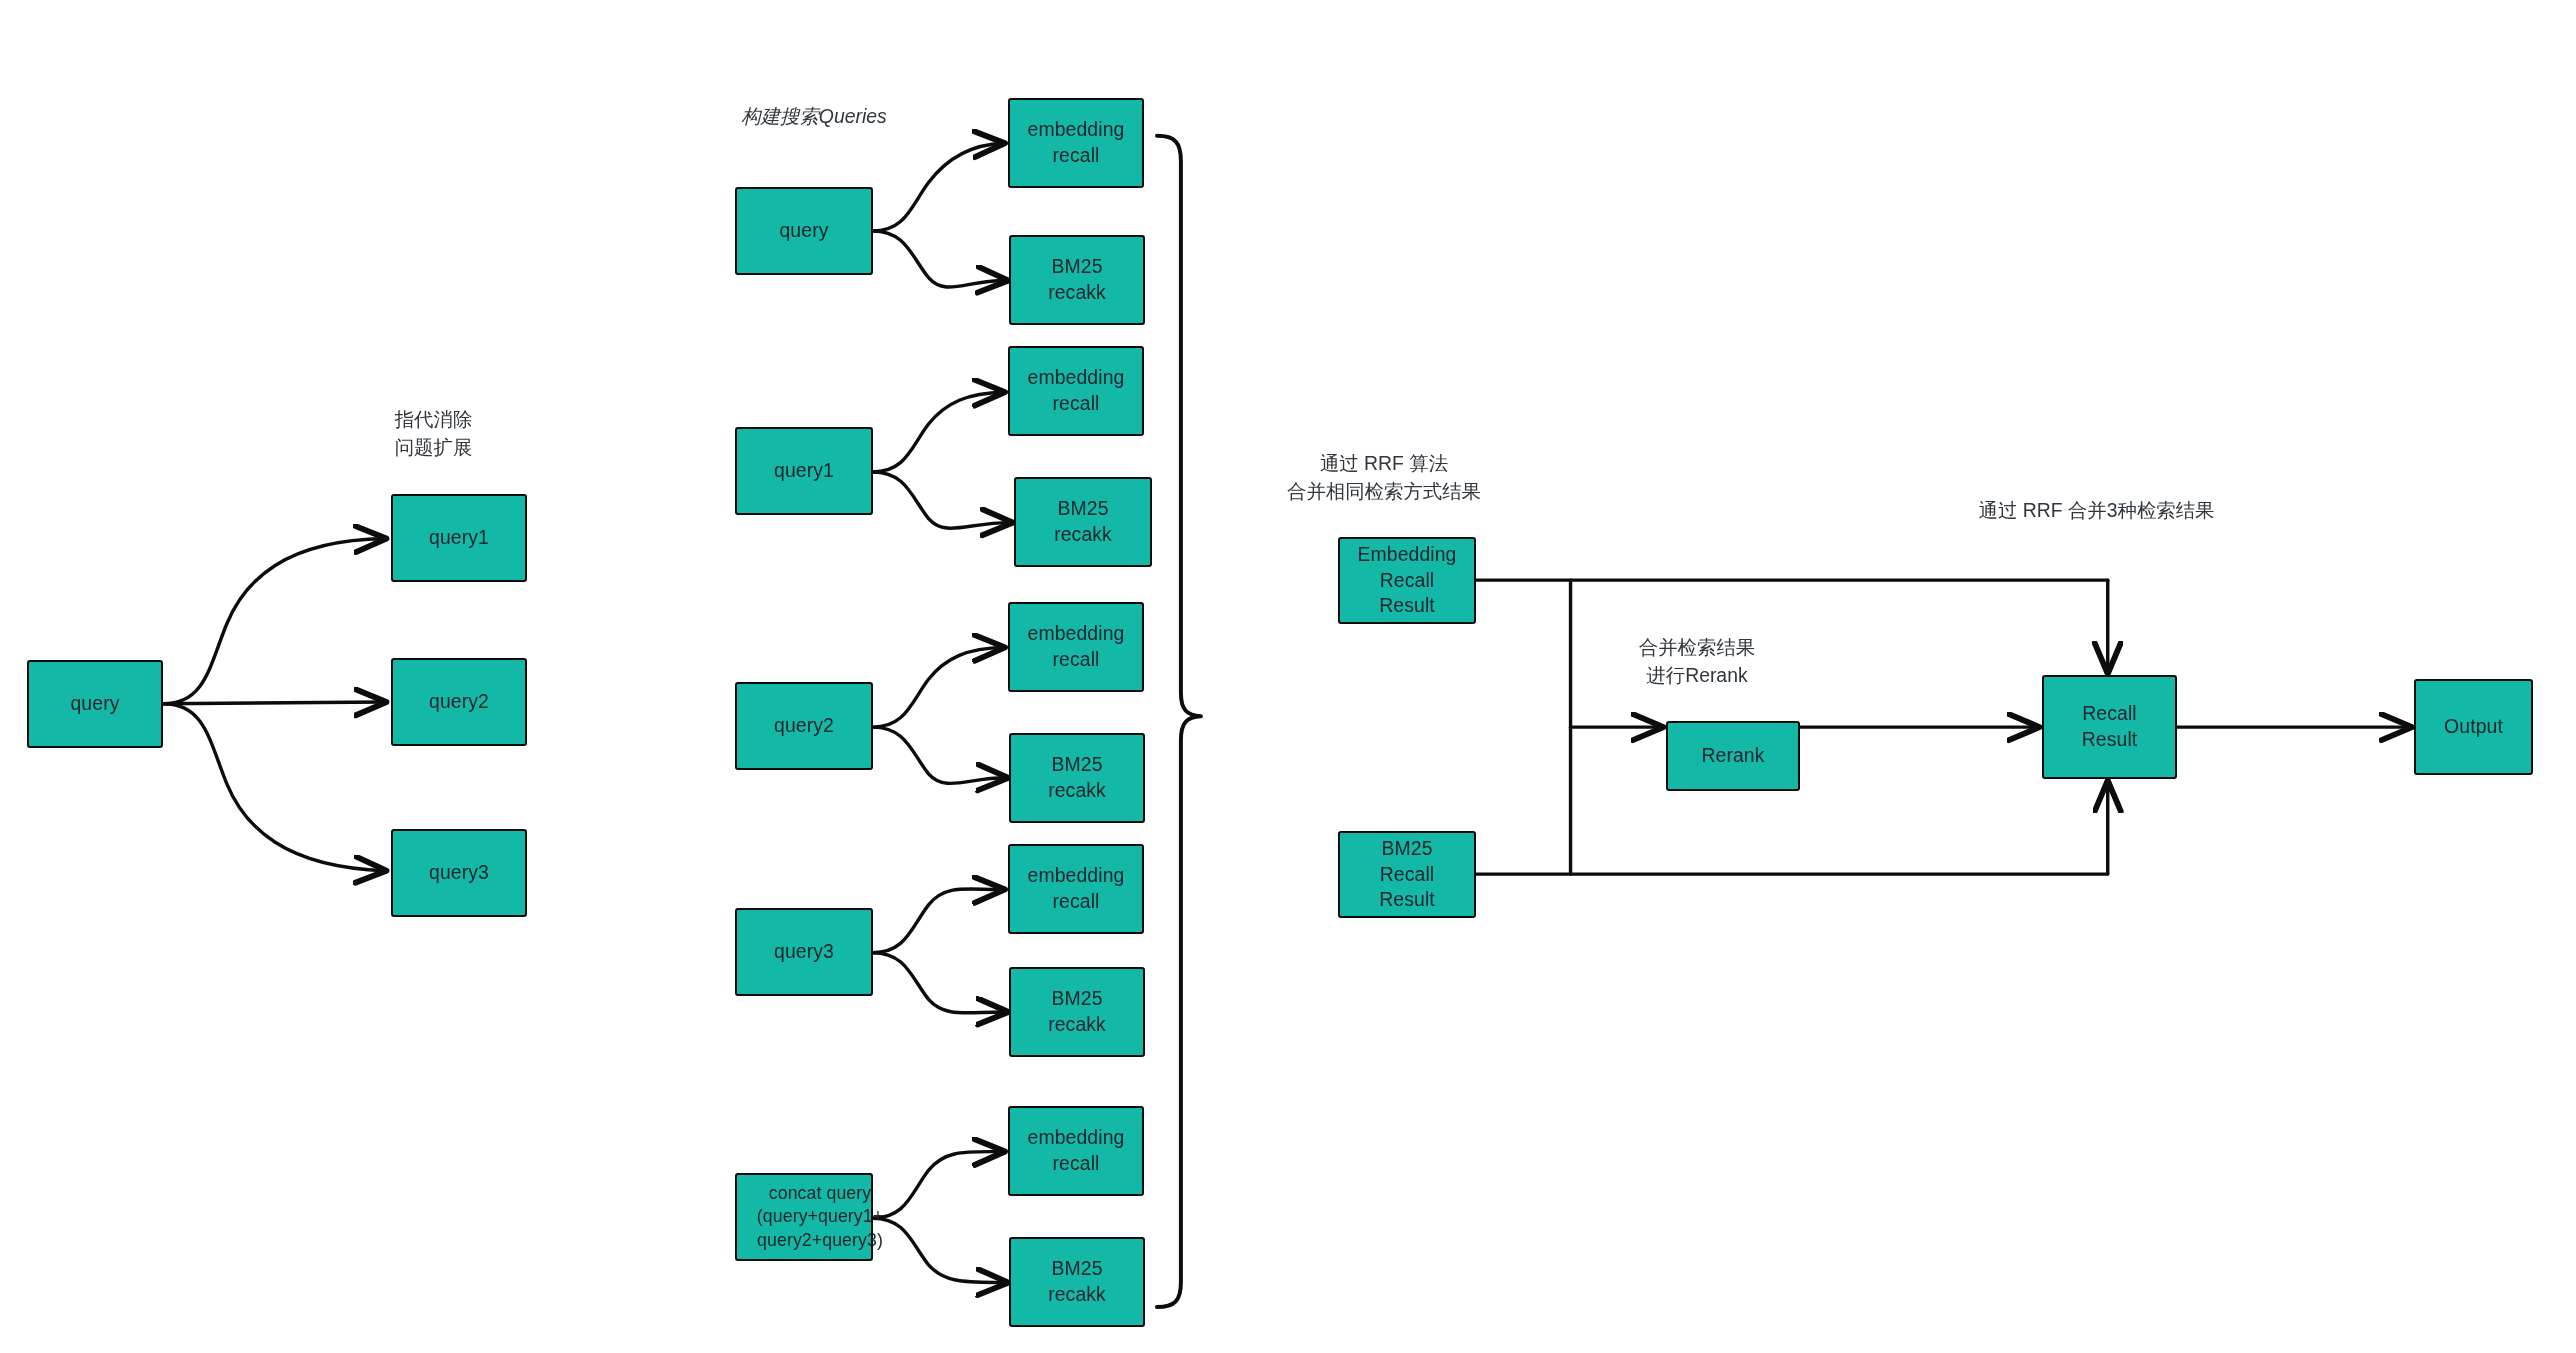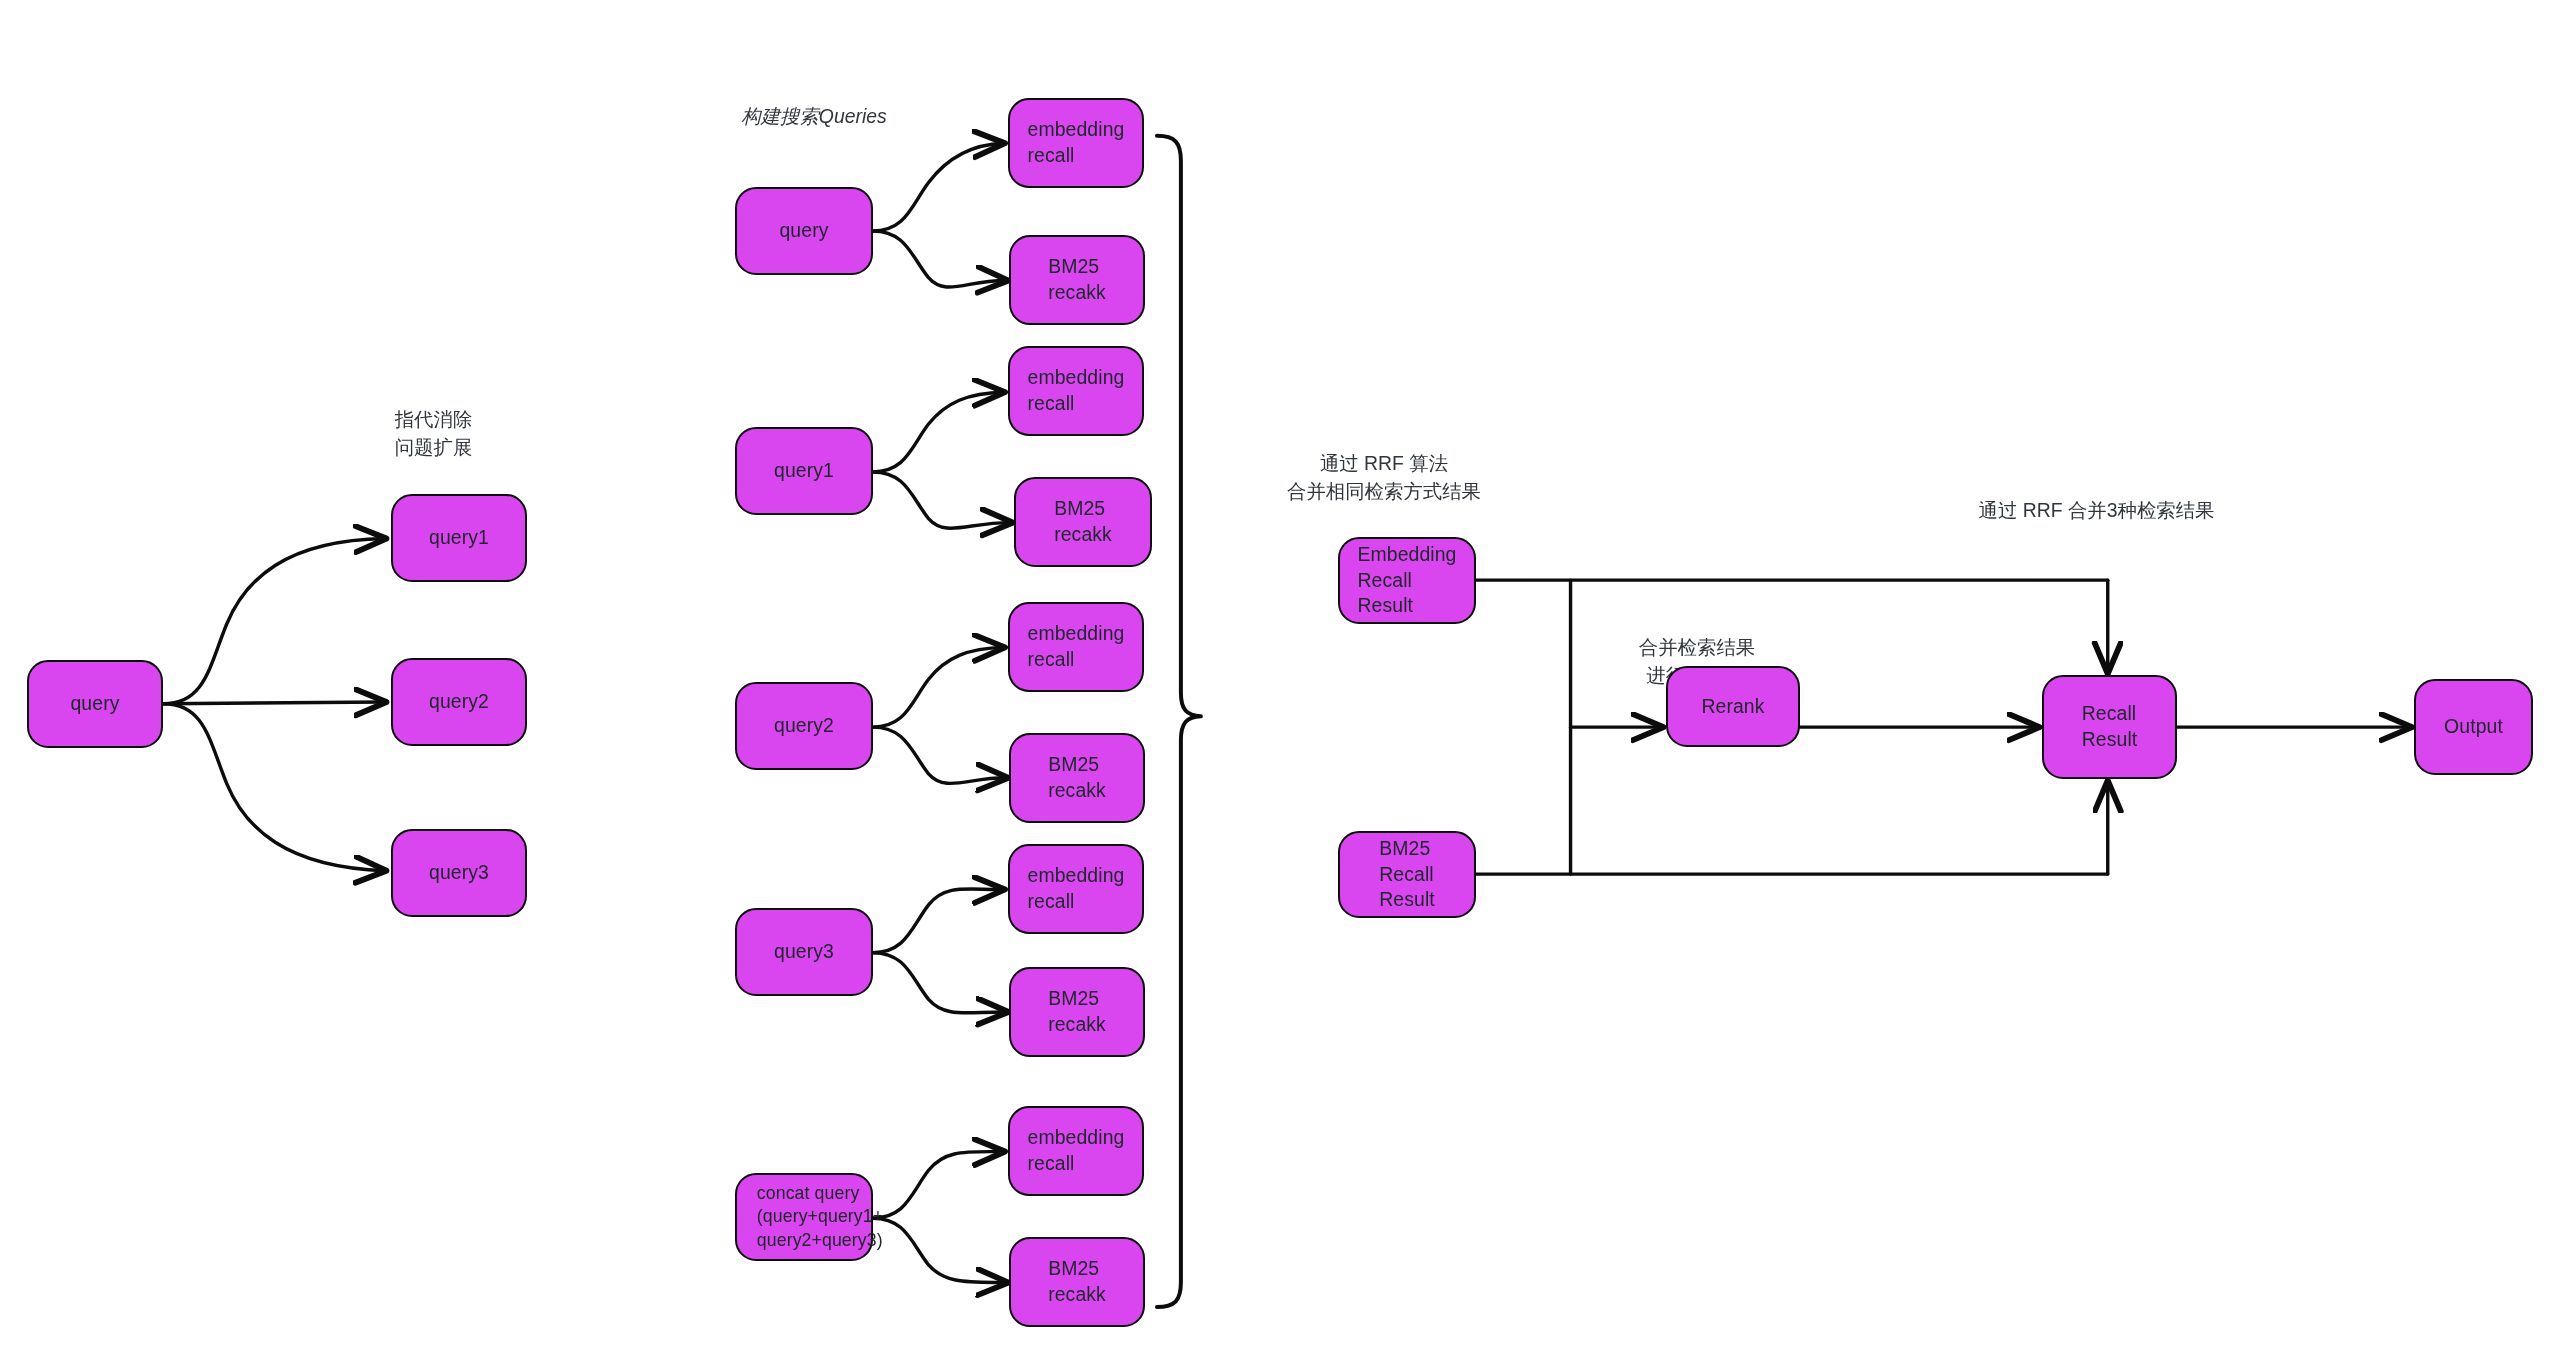--- a/index.html
+++ b/index.html
@@ -19,27 +19,27 @@
     position: absolute;
     left: 0;
     top: 0;
     width: 2576px;
     height: 1354px;
     pointer-events: none;
   }
   .node {
     position: absolute;
     box-sizing: border-box;
-    background: #d946ef;
+    background: #14b8a6;
     border: 2.8px solid #0c0c0c;
-    border-radius: 21px;
+    border-radius: 3px;
     display: flex;
     align-items: center;
     justify-content: center;
-    text-align: left;
+    text-align: center;
     color: #22272e;
     font-size: 19.4px;
     line-height: 1.32;
     letter-spacing: 0.1px;
     white-space: pre-line;
     z-index: 3;
   }
   .note {
     position: absolute;
     color: #30363d;
@@ -166,21 +166,21 @@
 recakk</div>
 
   <div class="node" style="left:1338px; top:537px; width:138px; height:87px;">Embedding
 Recall
 Result</div>
 
   <div class="node" style="left:1338px; top:831px; width:138px; height:87px;">BM25
 Recall
 Result</div>
 
-  <div class="node" style="left:1666px; top:666px; width:134px; height:81px;">Rerank</div>
+  <div class="node" style="left:1666px; top:721px; width:134px; height:70px;">Rerank</div>
 
   <div class="node" style="left:2042px; top:675px; width:135px; height:104px;">Recall
 Result</div>
 
   <div class="node" style="left:2414px; top:679px; width:119px; height:96px;">Output</div>
 
 </div>
 
 
 </body></html>

